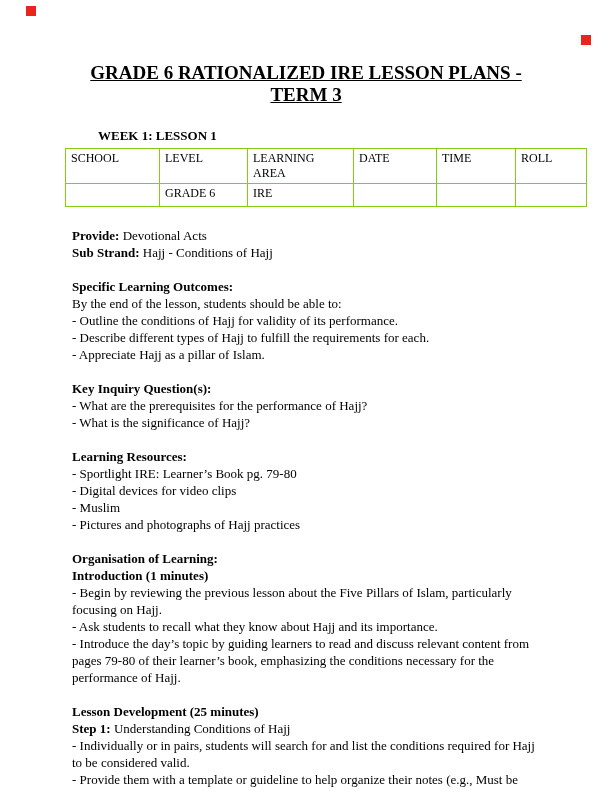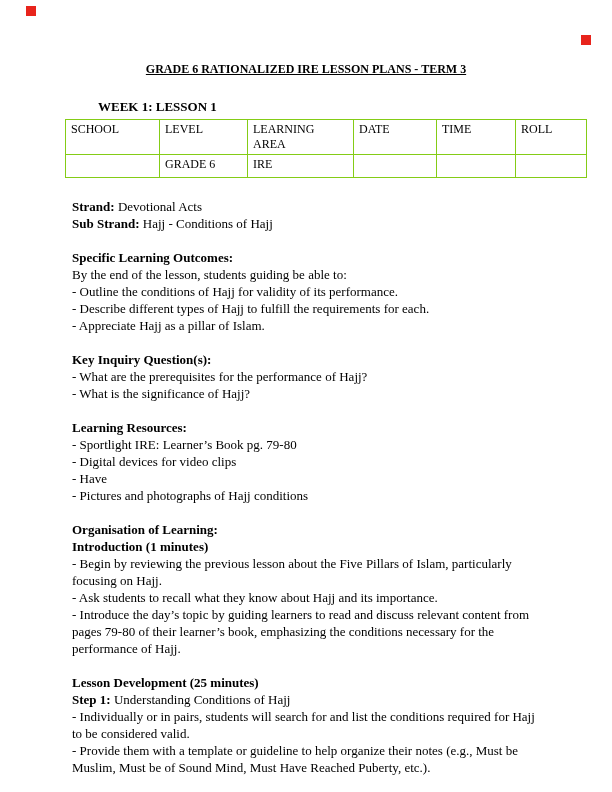--- a/index.html
+++ b/index.html
@@ -22,21 +22,21 @@
   .corner-mark.tl { left:26px; top:6px; }
   .corner-mark.tr { left:581px; top:35px; }
 
   .content {
     box-sizing:border-box;
     padding:62px 72px 0 72px;
   }
   .doc-title {
     text-align:center;
     font-weight:bold;
-    font-size:12px;
+    font-size:19px;
     text-decoration:underline;
     margin:0;
   }
   .week-heading {
     font-weight:bold;
     margin:22px 0 4px 26px;
   }
   table.info-table {
     border-collapse:collapse;
     width:455px;
@@ -94,49 +94,49 @@
           <td></td>
           <td></td>
         </tr>
       </tbody>
     </table>
 
     <div class="body-text">
 
       <div class="sec strand-block">
         <div class="line">
-          <span class="b">Strand:</span>
+          <span class="b">Provide:</span>
           <span>Devotional Acts</span>
         </div>
         <div class="line">
           <span class="b">Sub Strand:</span>
           <span>Hajj - Conditions of Hajj</span>
         </div>
       </div>
 
       <div class="sec">
         <div class="line b">Specific Learning Outcomes:</div>
-        <div class="line">By the end of the lesson, students guiding be able to:</div>
+        <div class="line">By the end of the lesson, students should be able to:</div>
         <div class="line">- Outline the conditions of Hajj for validity of its performance.</div>
         <div class="line">- Describe different types of Hajj to fulfill the requirements for each.</div>
         <div class="line">- Appreciate Hajj as a pillar of Islam.</div>
       </div>
 
       <div class="sec">
         <div class="line b">Key Inquiry Question(s):</div>
         <div class="line">- What are the prerequisites for the performance of Hajj?</div>
         <div class="line">- What is the significance of Hajj?</div>
       </div>
 
       <div class="sec">
         <div class="line b">Learning Resources:</div>
         <div class="line">- Sportlight IRE: Learner’s Book pg. 79-80</div>
         <div class="line">- Digital devices for video clips</div>
-        <div class="line">- Have</div>
-        <div class="line">- Pictures and photographs of Hajj conditions</div>
+        <div class="line">- Muslim</div>
+        <div class="line">- Pictures and photographs of Hajj practices</div>
       </div>
 
       <div class="sec">
         <div class="line b">Organisation of Learning:</div>
         <div class="line b">Introduction (1 minutes)</div>
         <div class="line">- Begin by reviewing the previous lesson about the Five Pillars of Islam, particularly focusing on Hajj.</div>
         <div class="line">- Ask students to recall what they know about Hajj and its importance.</div>
         <div class="line">- Introduce the day’s topic by guiding learners to read and discuss relevant content from pages 79-80 of their learner’s book, emphasizing the conditions necessary for the performance of Hajj.</div>
       </div>
 

